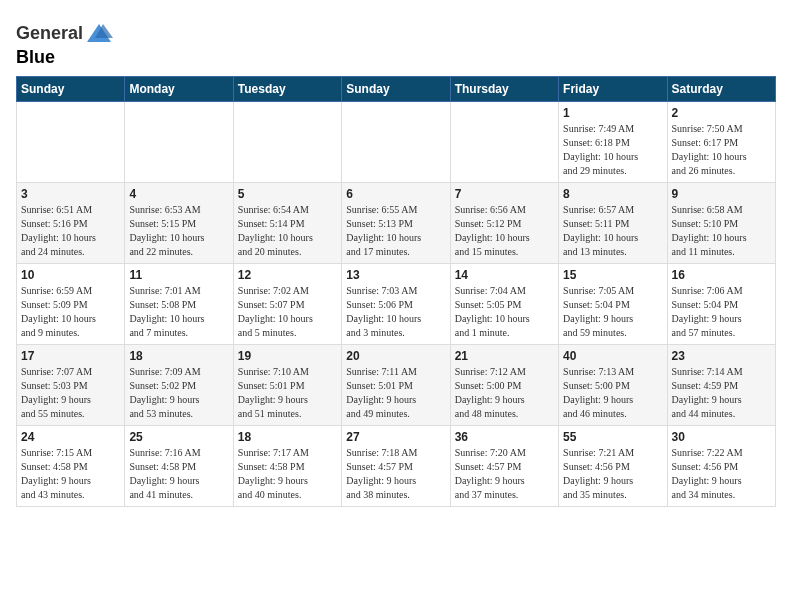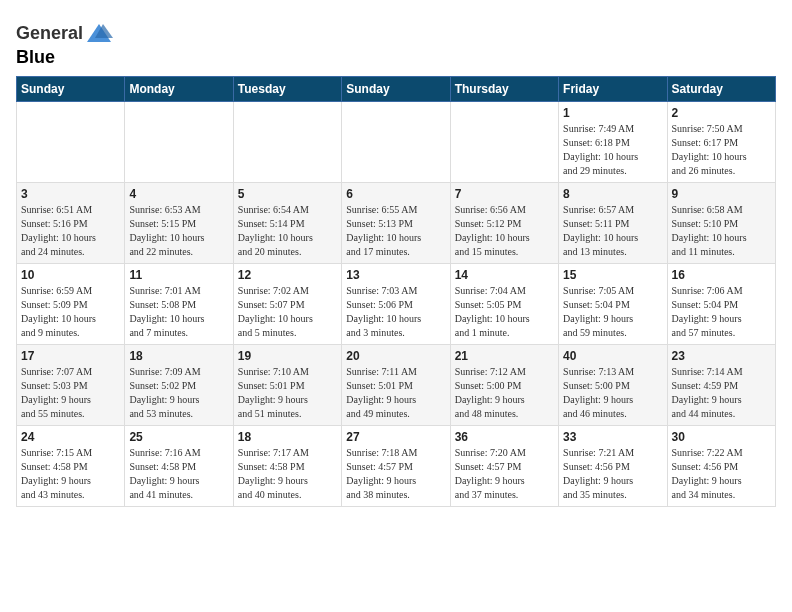--- a/index.html
+++ b/index.html
@@ -251,21 +251,21 @@
           </td>
           <td>
             <span class="day-num">27</span>
             <div class="day-info">Sunrise: 7:18 AM<br>Sunset: 4:57 PM<br>Daylight: 9 hours<br>and 38 minutes.</div>
           </td>
           <td>
             <span class="day-num">36</span>
             <div class="day-info">Sunrise: 7:20 AM<br>Sunset: 4:57 PM<br>Daylight: 9 hours<br>and 37 minutes.</div>
           </td>
           <td>
-            <span class="day-num">33</span>
+            <span class="day-num">55</span>
             <div class="day-info">Sunrise: 7:21 AM<br>Sunset: 4:56 PM<br>Daylight: 9 hours<br>and 35 minutes.</div>
           </td>
           <td>
             <span class="day-num">30</span>
             <div class="day-info">Sunrise: 7:22 AM<br>Sunset: 4:56 PM<br>Daylight: 9 hours<br>and 34 minutes.</div>
           </td>
         </tr>
       </tbody>
   </table>
 </div>

